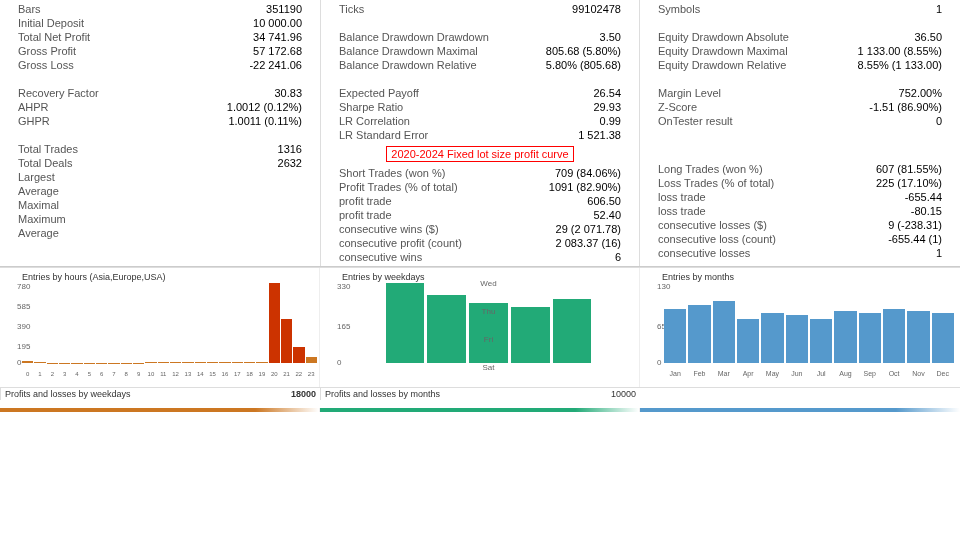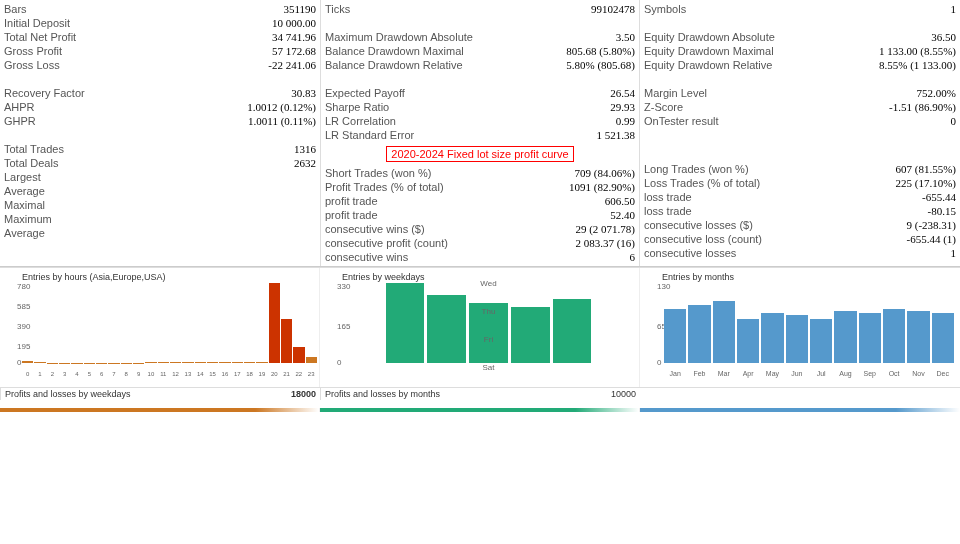--- a/index.html
+++ b/index.html
@@ -15,33 +15,32 @@
       display: grid;
       grid-template-columns: 1fr 1fr 1fr;
       width: 100%;
       border-bottom: 1px solid #ccc;
     }
     .col {
       padding: 2px 0;
     }
     .row {
       display: flex;
-      padding: 1px 4px;
+      padding: 1px 18px;
       min-height: 14px;
     }
     .row-label {
       color: #555;
       flex: 1;
       text-align: left;
     }
     .row-value {
       color: #000;
       text-align: right;
       min-width: 80px;
-      font-family: Liberation Serif, serif;
     }
     .highlight-box {
       border: 1.5px solid red;
       color: red;
       text-align: center;
       padding: 1px 4px;
       margin: 2px auto;
       display: inline-block;
       font-size: 11px;
     }
@@ -143,21 +142,21 @@
       </div>
     </div>
 
     <div class="col" style="border-left:1px solid #ddd; border-right:1px solid #ddd;">
       <div class="row">
         <span class="row-label">Ticks</span>
         <span class="row-value">99102478</span>
       </div>
       <div class="row" style="height:14px;"></div>
       <div class="row">
-        <span class="row-label">Maximum Drawdown Absolute</span>
+        <span class="row-label">Balance Drawdown Drawdown</span>
         <span class="row-value">3.50</span>
       </div>
       <div class="row">
         <span class="row-label">Balance Drawdown Maximal</span>
         <span class="row-value">805.68 (5.80%)</span>
       </div>
       <div class="row">
         <span class="row-label">Balance Drawdown Relative</span>
         <span class="row-value">5.80% (805.68)</span>
       </div>

